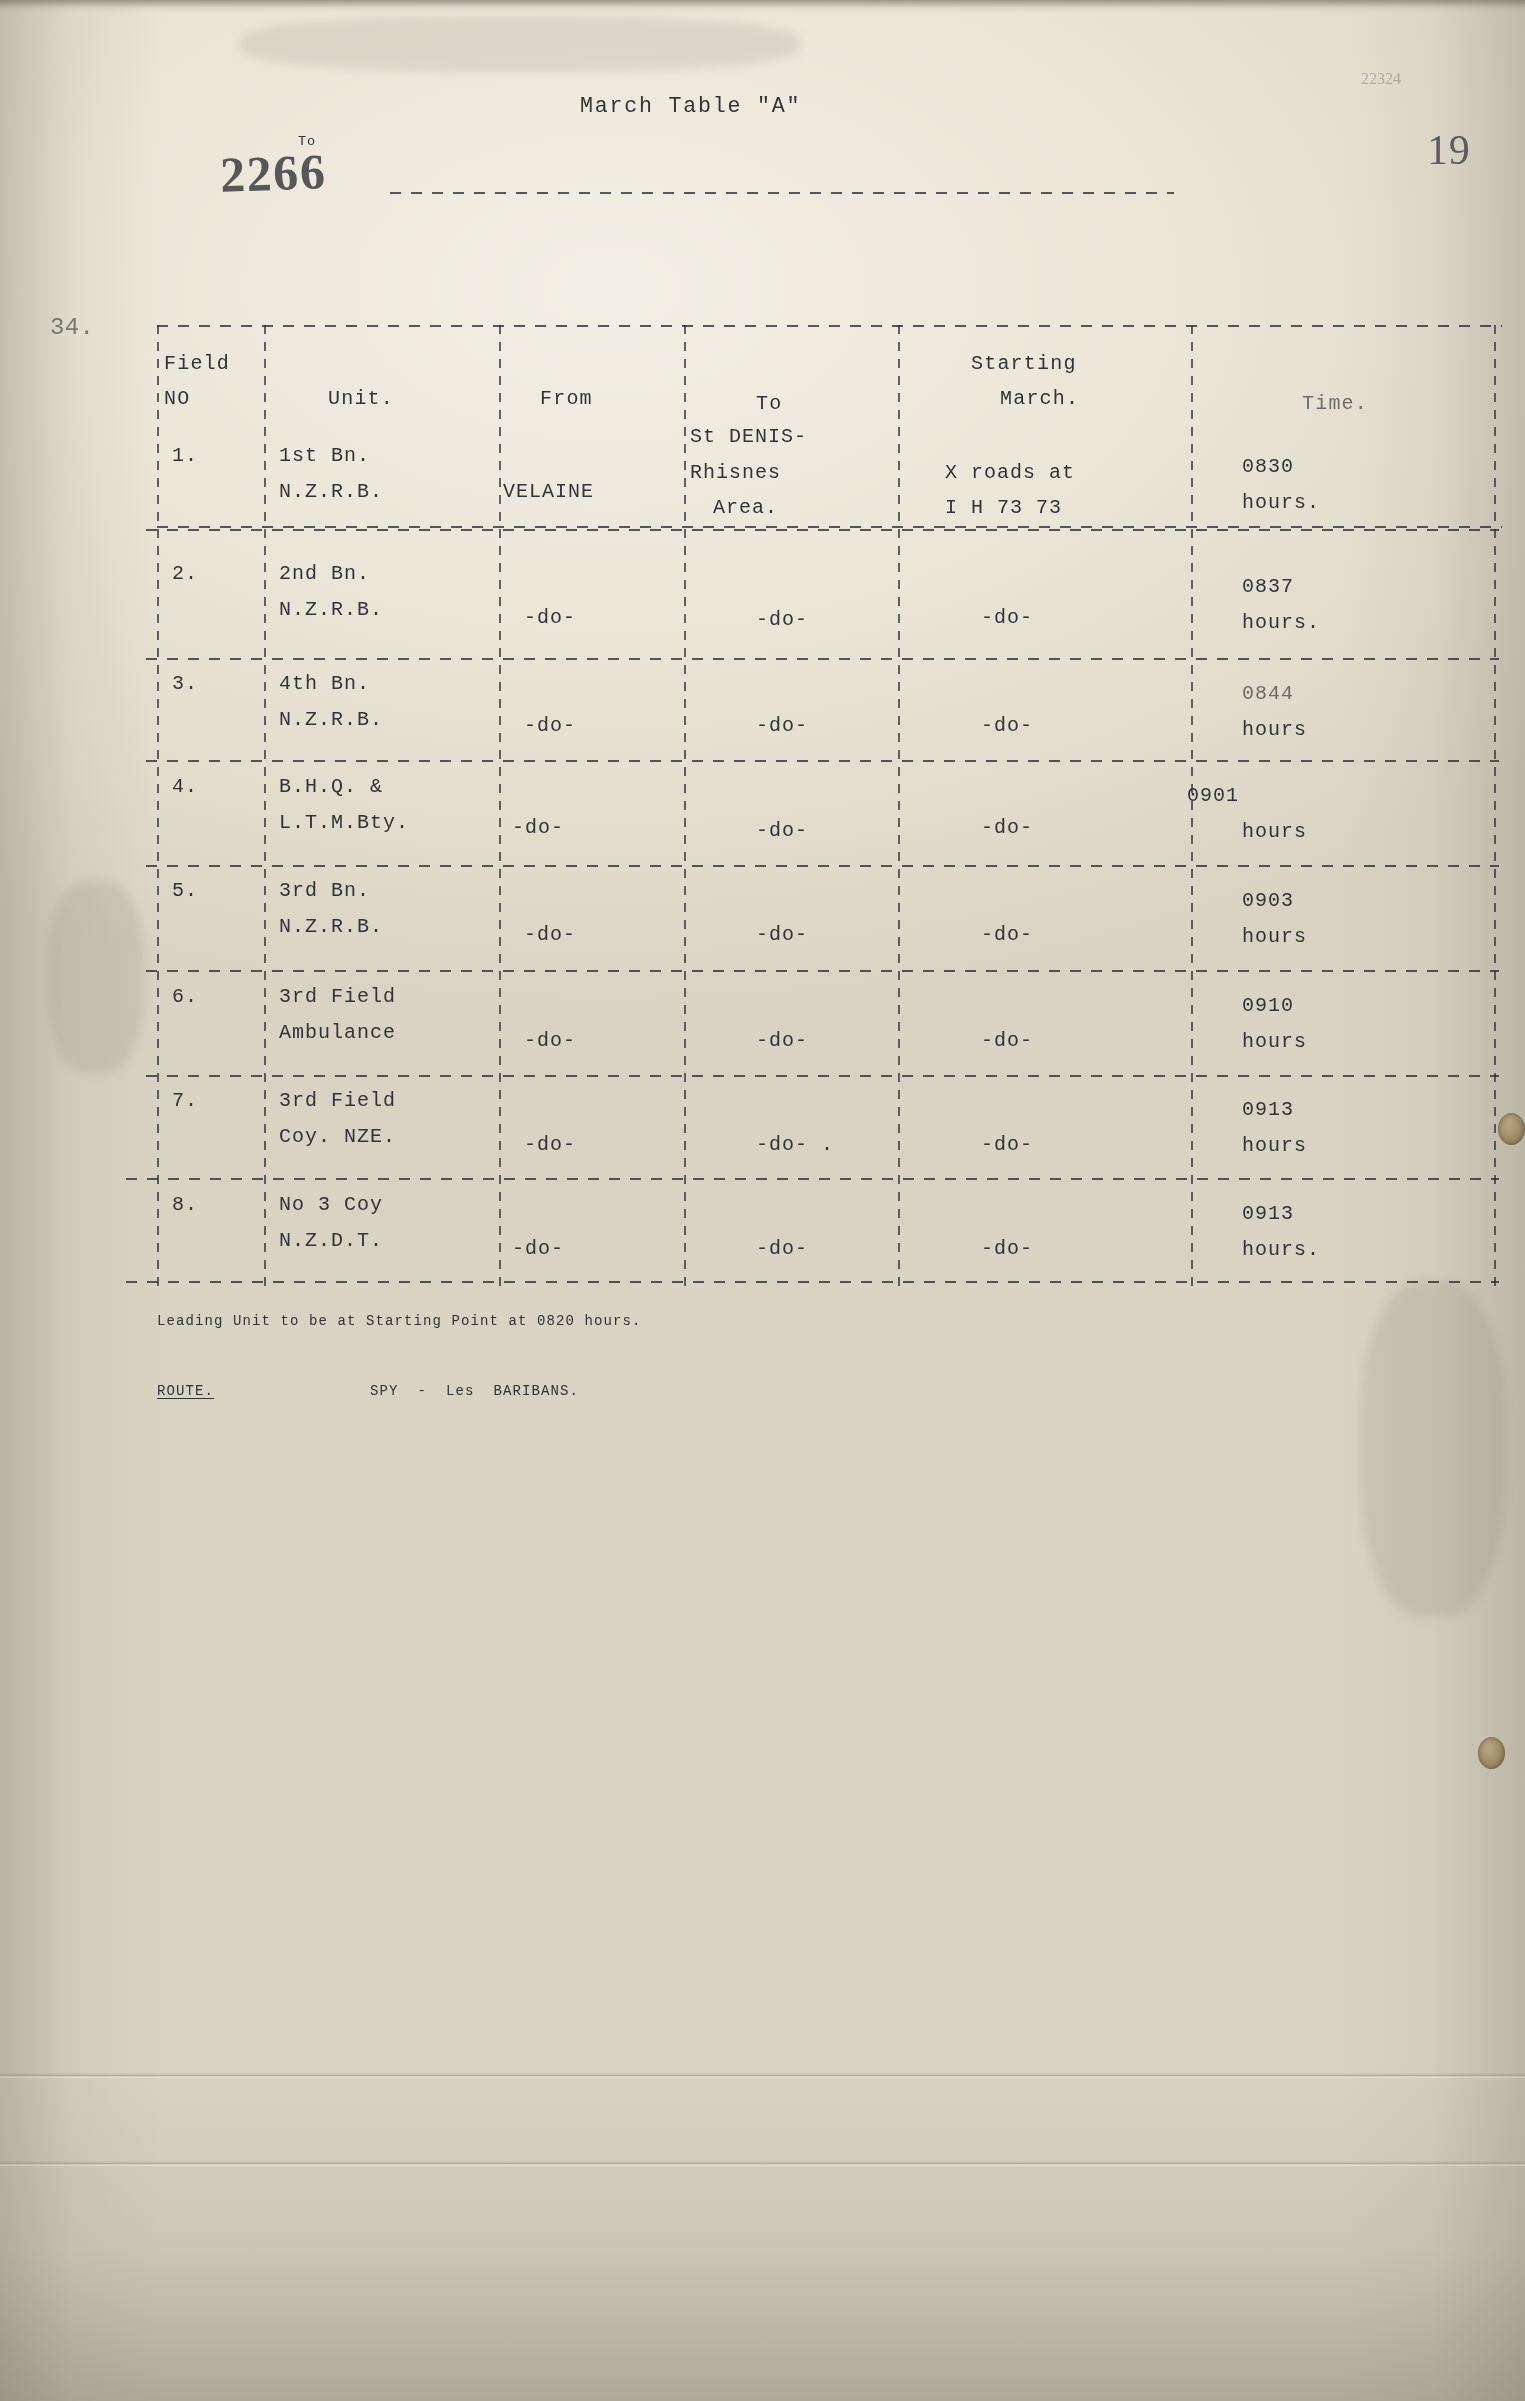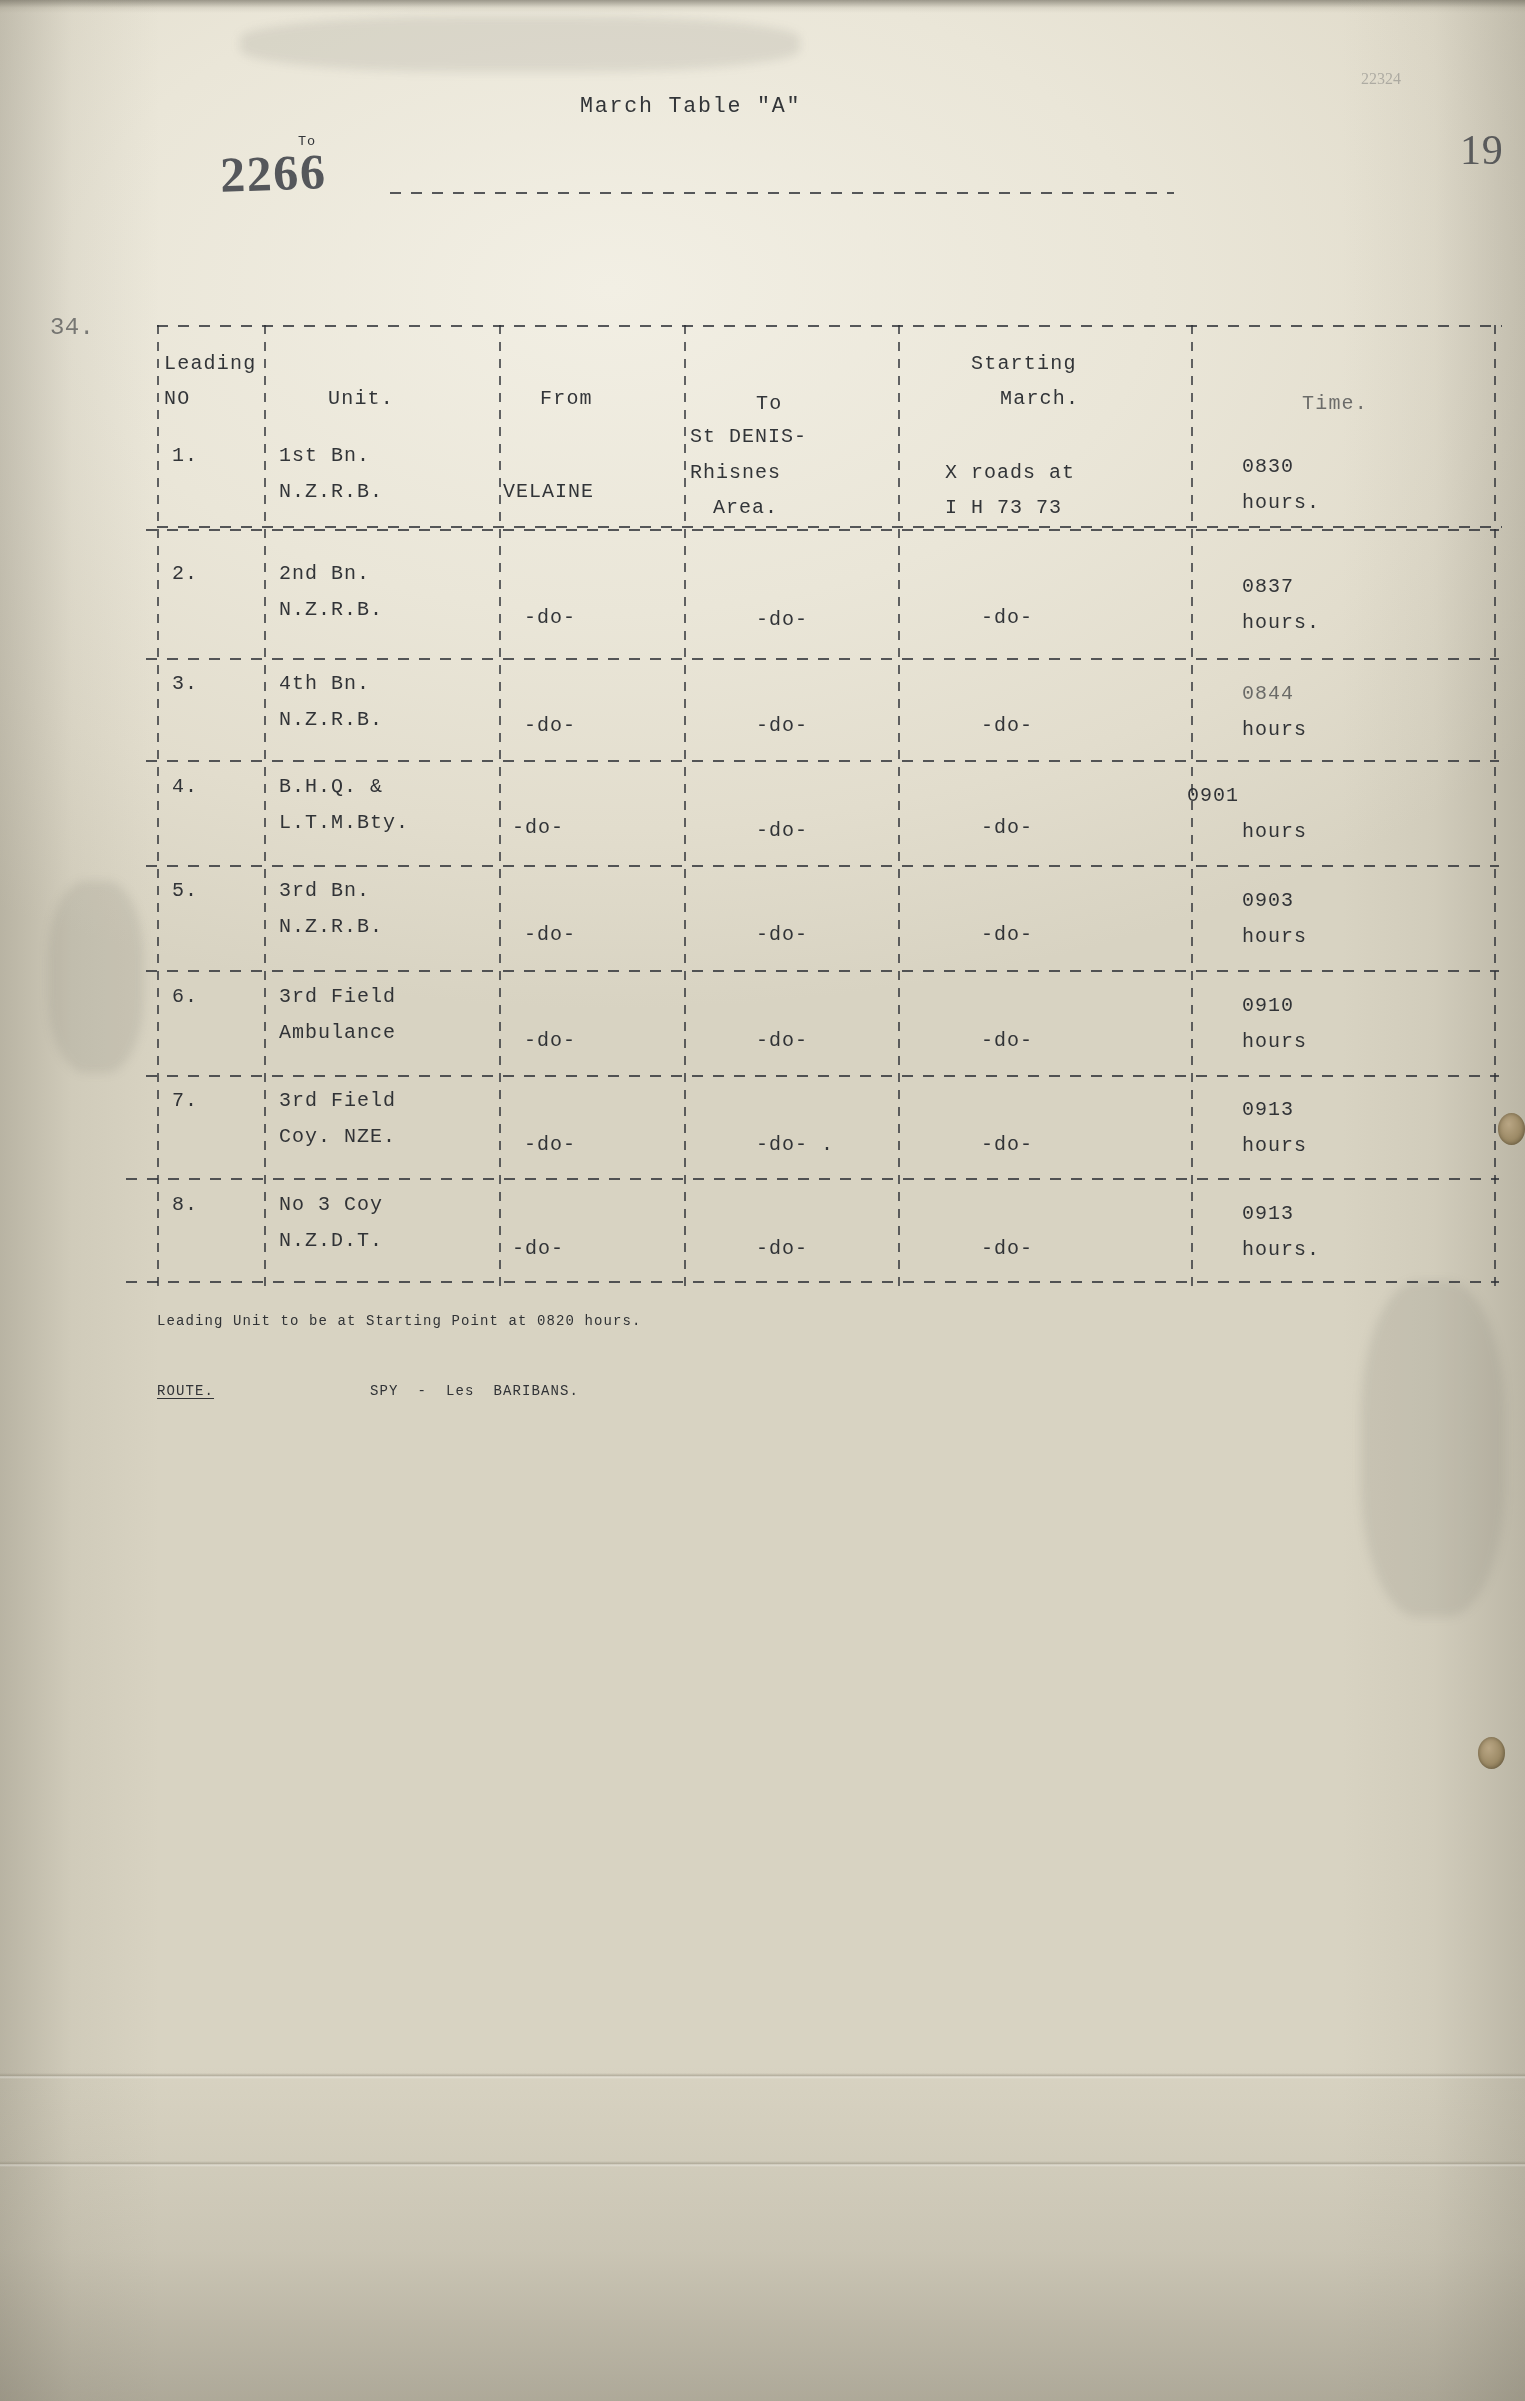--- a/index.html
+++ b/index.html
@@ -168,21 +168,21 @@
   <div class="punch-hole" style="left:1498px;top:1113px;"></div>
   <div class="punch-hole" style="left:1478px;top:1737px;"></div>
 
   <div class="stamp-small" style="left:1361px;top:70px;opacity:0.28;">22324</div>
   <div class="txt" style="left:50px;top:314px;font-size:24px;opacity:0.55;">34.</div>
 
   <div class="txt t-title" style="left:580px;top:94px;">March Table "A"</div>
   <div class="txt" style="left:298px;top:134px;font-size:13.6px;letter-spacing:0.8px;">To</div>
 
   <div class="stamp" style="left:220px;top:144px;">2266</div>
-  <div class="pagenum" style="left:1427px;top:126px;margin-left:33px;">19</div>
+  <div class="pagenum" style="left:1427px;top:126px;">19</div>
 
   <div class="dash-h" style="left:390px;top:192px;width:784px;"></div>
 
   <div class="dash-h" style="left:157px;top:325px;width:1345px;"></div>
   <div class="dash-h" style="left:157px;top:526px;width:1345px;"></div>
   <div class="dash-h" style="left:146px;top:529px;width:1353px;"></div>
   <div class="dash-h" style="left:146px;top:658px;width:1353px;"></div>
   <div class="dash-h" style="left:146px;top:760px;width:1353px;"></div>
   <div class="dash-h" style="left:146px;top:865px;width:1353px;"></div>
   <div class="dash-h" style="left:146px;top:970px;width:1353px;"></div>
@@ -191,21 +191,21 @@
   <div class="dash-h" style="left:126px;top:1281px;width:1373px;"></div>
 
   <div class="dash-v" style="left:157px;top:325px;height:961px;"></div>
   <div class="dash-v" style="left:264px;top:325px;height:961px;"></div>
   <div class="dash-v" style="left:499px;top:325px;height:961px;"></div>
   <div class="dash-v" style="left:684px;top:325px;height:961px;"></div>
   <div class="dash-v" style="left:898px;top:325px;height:961px;"></div>
   <div class="dash-v" style="left:1191px;top:325px;height:961px;"></div>
   <div class="dash-v" style="left:1494px;top:325px;height:961px;"></div>
 
-  <div class="txt hdr-txt" style="left:164px;top:352px;">Leading</div>
+  <div class="txt hdr-txt" style="left:164px;top:352px;">Field</div>
   <div class="txt hdr-txt" style="left:164px;top:387px;">NO</div>
   <div class="txt hdr-txt" style="left:328px;top:387px;">Unit.</div>
   <div class="txt hdr-txt" style="left:540px;top:387px;">From</div>
   <div class="txt hdr-txt" style="left:756px;top:392px;">To</div>
   <div class="txt hdr-txt" style="left:971px;top:352px;">Starting</div>
   <div class="txt hdr-txt" style="left:1000px;top:387px;">March.</div>
   <div class="txt hdr-txt" style="left:1302px;top:392px;opacity:0.62;">Time.</div>
 
   <div>
     <div class="txt tbl-txt" style="left:172px;top:444px;">1.</div>

